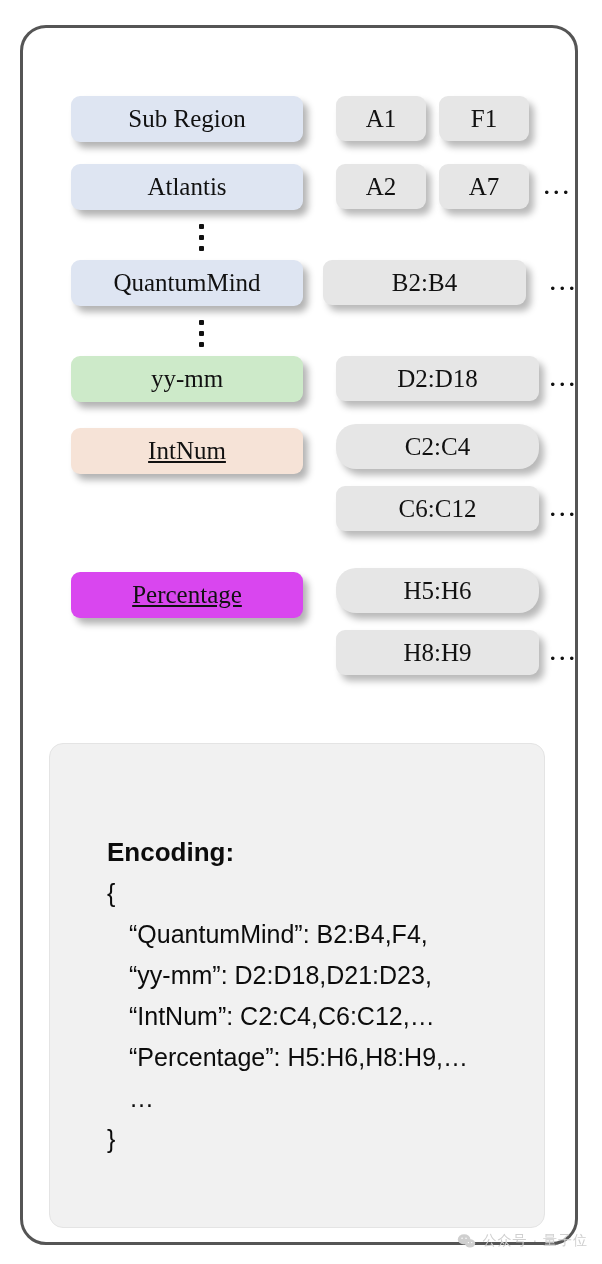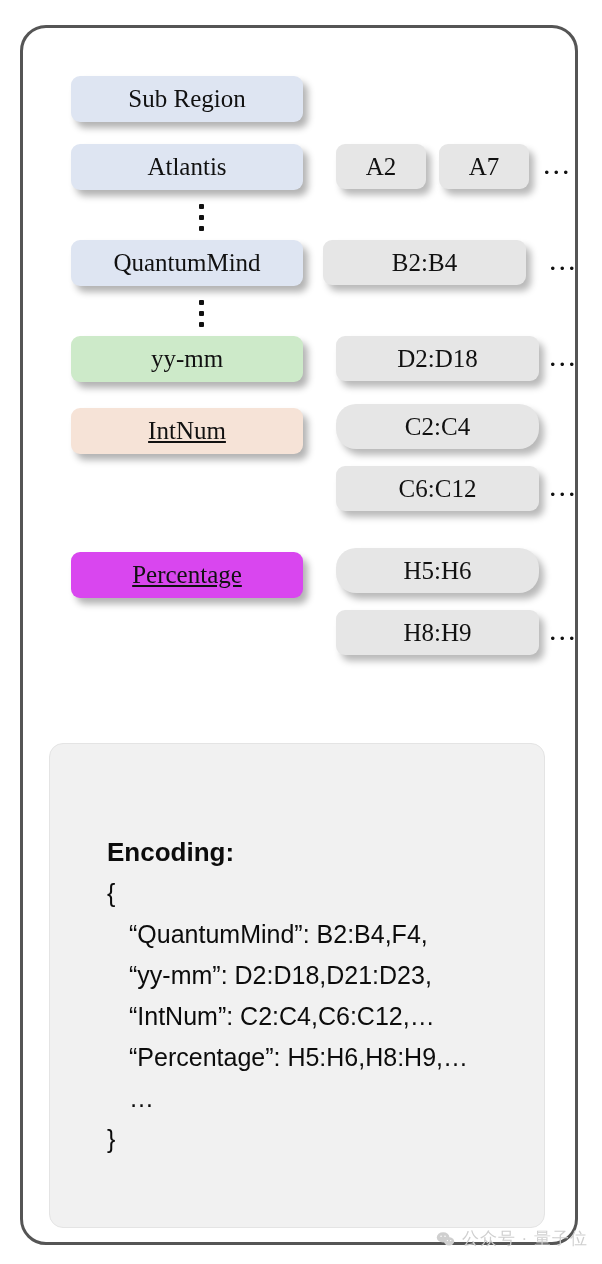--- a/index.html
+++ b/index.html
@@ -16,21 +16,21 @@
     width:558px;height:1220px;
     box-sizing:border-box;
     border:3px solid #555555;
     border-radius:26px;
     background:#ffffff;
   }
   
   #rows{
     position:absolute;
     left:0;top:0;right:0;
-    padding-top:48px;
+    padding-top:68px;
   }
   .row{
     position:relative;
     height:50px;
     margin-bottom:18px;
   }
   .row.tight{margin-bottom:8px;}
   .label-chip{
     position:absolute;
     left:48px;
@@ -128,37 +128,39 @@
   
   #watermark{
     position:absolute;
     right:14px;
     bottom:14px;
     display:flex;
     align-items:center;
     gap:7px;
     color:#cfcfcf;
     font-family:"Liberation Sans","DejaVu Sans",sans-serif;
-    font-size:17px;
+    font-size:14px;
     letter-spacing:1px;
   }
   #watermark .wm-icon{
     width:19px;height:16px;
     display:inline-block;
   }
 </style>
 </head>
 <body>
 
 <div id="frame">
 
   <div id="rows">
 
     <div class="row">
       <div class="label-chip blue">Sub Region</div>
+      <div class="val-chip w-small" style="left:313px;">A1</div>
+      <div class="val-chip w-small" style="left:416px;">F1</div>
     </div>
 
     <div class="row tight">
       <div class="label-chip blue">Atlantis</div>
       <div class="val-chip w-small" style="left:313px;">A2</div>
       <div class="val-chip w-small" style="left:416px;">A7</div>
       <div class="hdots" style="left:520px;">...</div>
     </div>
 
     <div class="vdots">

